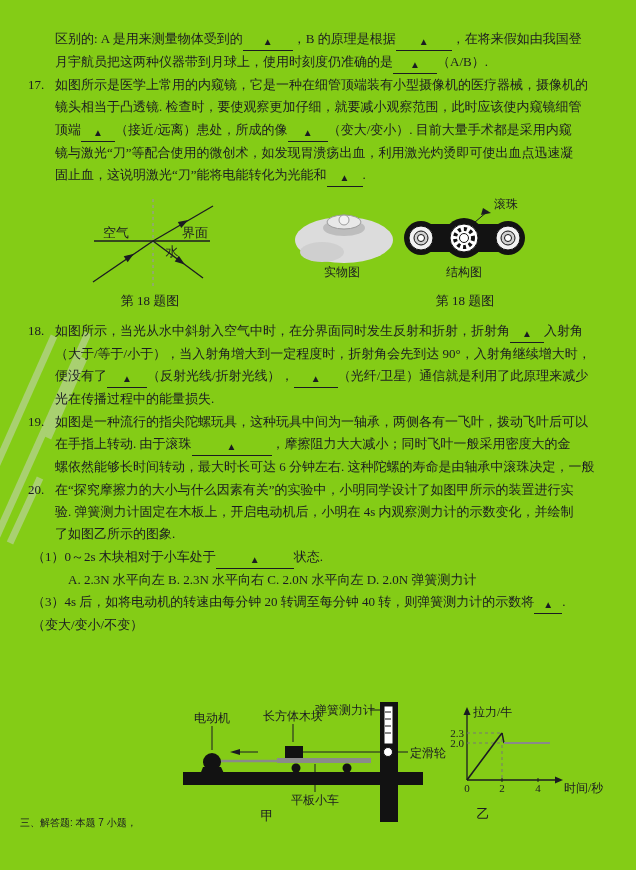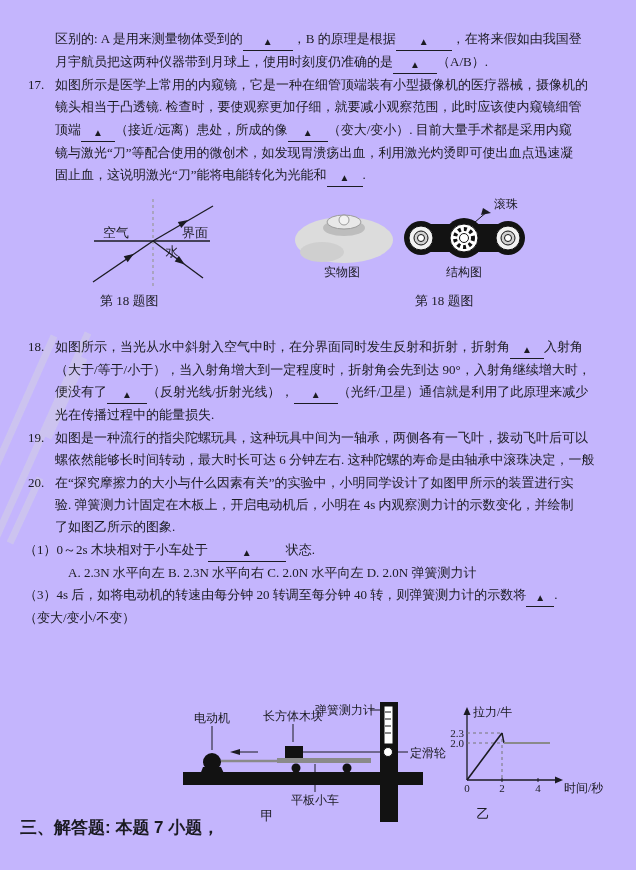--- a/index.html
+++ b/index.html
@@ -1,28 +1,28 @@
 <!DOCTYPE html>
 <html><head>
 <meta charset="utf-8">
 <style>
   html,body{margin:0;padding:0;background:#9a9a9a;}
-  .page{position:relative;width:636px;height:870px;background:#c4b5fd;margin:0 auto;
+  .page{position:relative;width:636px;height:870px;background:#84cc16;margin:0 auto;
         font-family:"Liberation Serif","DejaVu Serif",serif;color:#1b1b22;overflow:hidden;}
   .textblock{position:absolute;left:0;right:4px;font-size:13px;line-height:22.4px;}
   .line{position:relative;padding-left:55px;white-space:nowrap;}
   .line .num{position:absolute;left:28px;top:0;}
-  .line.sub{padding-left:24px;}
+  .line.sub{padding-left:32px;}
   .line.opt{padding-left:68px;}
   .blank{display:inline-block;border-bottom:1px solid #1b1b22;text-align:center;
          font-size:10px;line-height:14px;height:15px;vertical-align:-2px;}
   .figrow{position:absolute;left:0;right:0;}
-  .figcap{position:absolute;font-size:13px;}
+  .figcap{position:absolute;font-size:13px;text-align:center;}
   svg text{font-family:"Liberation Serif","DejaVu Serif",serif;fill:#1b1b22;}
-  .footer{position:absolute;left:20px;top:816px;font-size:17px;font-weight:bold;
+  .footer{position:absolute;left:20px;top:816px;font-size:10px;font-weight:normal;
           font-family:"Liberation Sans","DejaVu Sans",sans-serif;text-align:right;}
   .wm{position:absolute;left:-12px;top:288px;opacity:.45;pointer-events:none;}
 </style>
 </head>
 <body>
 
 <div class="page">
 
   <svg class="wm" width="130" height="270">
     <g stroke="#d6d6e0" stroke-width="7" fill="none">
@@ -92,26 +92,27 @@
       <g>
         <circle cx="112" cy="42" r="12" fill="#f2f2f2" stroke="#121212"></circle>
         <circle cx="112" cy="42" r="7" fill="#d0d0d0" stroke="#121212"></circle>
         <circle cx="112" cy="42" r="3.5" fill="#ffffff" stroke="#121212"></circle>
       </g>
       <text x="68" y="80" font-size="12" text-anchor="middle">结构图</text>
     </svg>
     <div class="figcap" style="left:415px;top:96px;width:100px">第 18 题图</div>
   </div>
 
-  <div id="blockB" class="textblock" style="top:336px">
+  <div id="blockB" class="textblock" style="top:320px">
       <div class="line"><span class="num">18.</span>如图所示，当光从水中斜射入空气中时，在分界面同时发生反射和折射，折射角<span class="blank" style="min-width: 34px;">▲</span>入射角</div>
       <div class="line">（大于/等于/小于），当入射角增大到一定程度时，折射角会先到达 90°，入射角继续增大时，</div>
       <div class="line">便没有了<span class="blank" style="min-width: 40px;">▲</span>（反射光线/折射光线），<span class="blank" style="min-width: 44px;">▲</span>（光纤/卫星）通信就是利用了此原理来减少</div>
       <div class="line">光在传播过程中的能量损失.</div>
       <div class="line"><span class="num">19.</span>如图是一种流行的指尖陀螺玩具，这种玩具中间为一轴承，两侧各有一飞叶，拨动飞叶后可以</div>
+      <div class="line">在手指上转动. 由于滚珠<span class="blank" style="min-width: 80px;">▲</span>，摩擦阻力大大减小；同时飞叶一般采用密度大的金</div>
       <div class="line">螺依然能够长时间转动，最大时长可达 6 分钟左右. 这种陀螺的寿命是由轴承中滚珠决定，一般</div>
       <div class="line"><span class="num">20.</span>在“探究摩擦力的大小与什么因素有关”的实验中，小明同学设计了如图甲所示的装置进行实</div>
       <div class="line">验. 弹簧测力计固定在木板上，开启电动机后，小明在 4s 内观察测力计的示数变化，并绘制</div>
       <div class="line">了如图乙所示的图象.</div>
       <div class="line sub">（1）0～2s 木块相对于小车处于<span class="blank" style="min-width: 78px;">▲</span>状态.</div>
       <div class="line opt">A. 2.3N 水平向左   B. 2.3N 水平向右   C. 2.0N 水平向左   D. 2.0N 弹簧测力计</div>
       <div class="line sub">（3）4s 后，如将电动机的转速由每分钟 20 转调至每分钟 40 转，则弹簧测力计的示数将<span class="blank" style="min-width: 28px;">▲</span>.</div>
       <div class="line sub">（变大/变小/不变）</div>
     </div>
 

